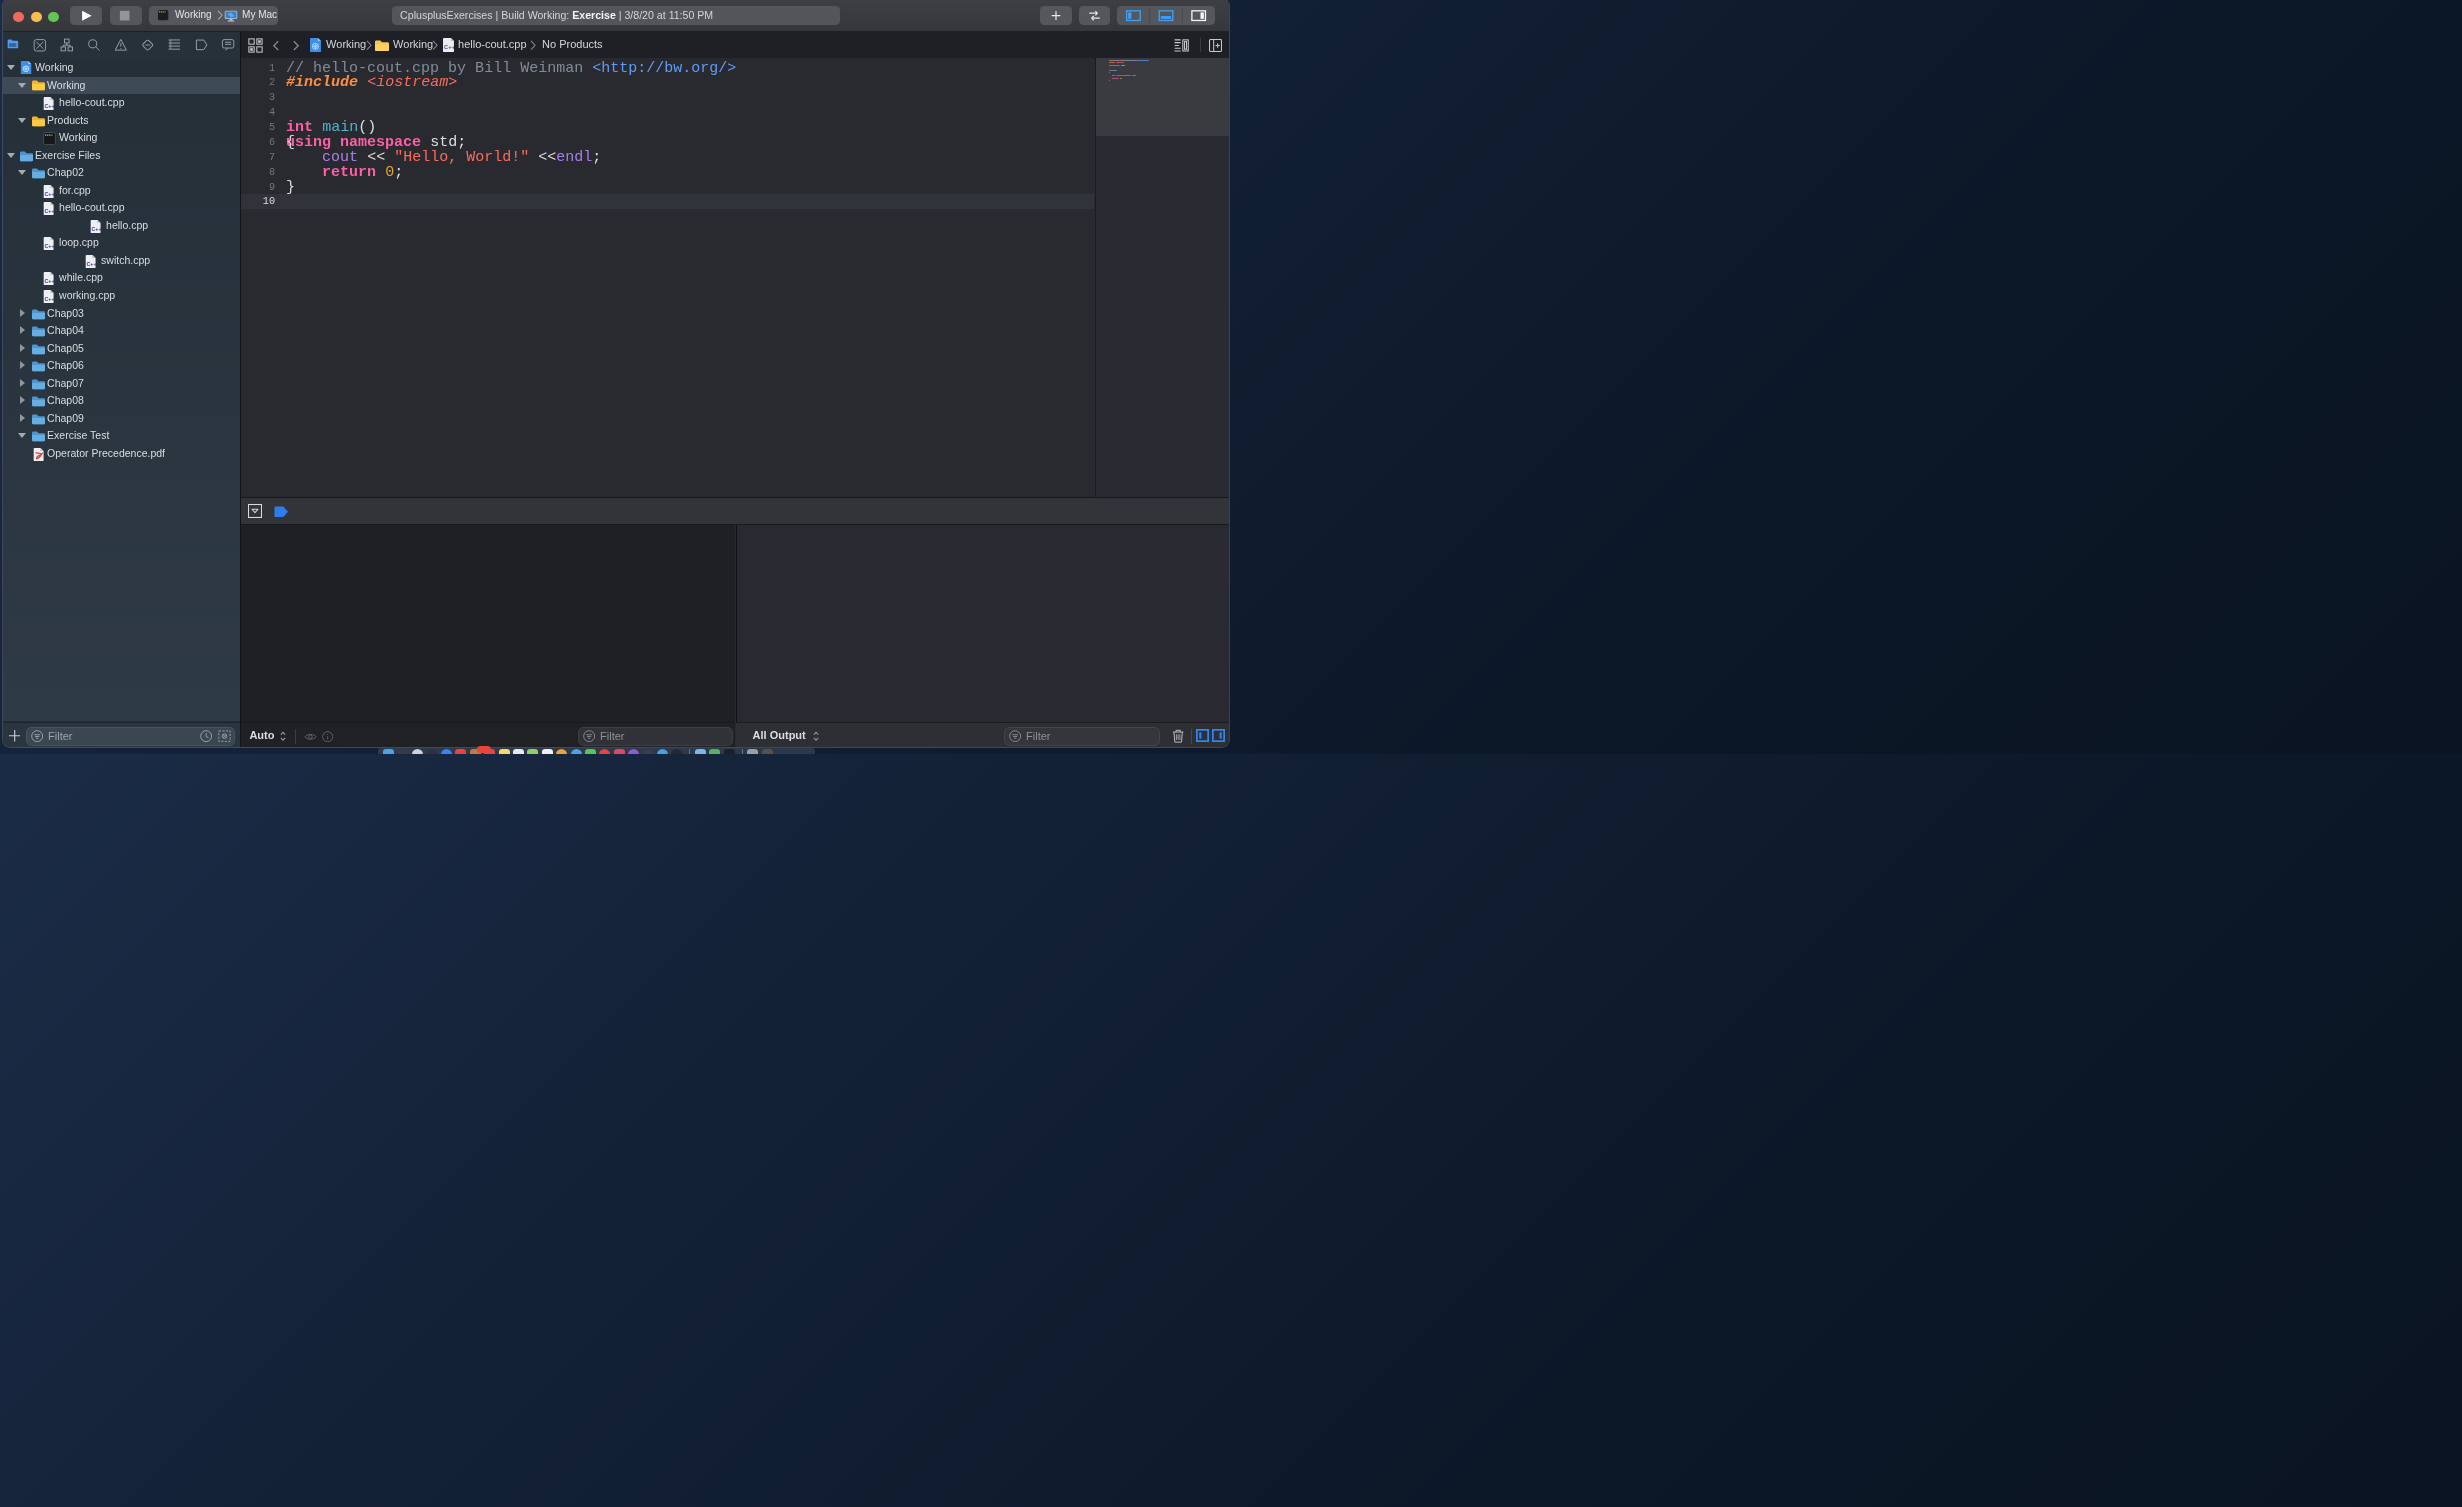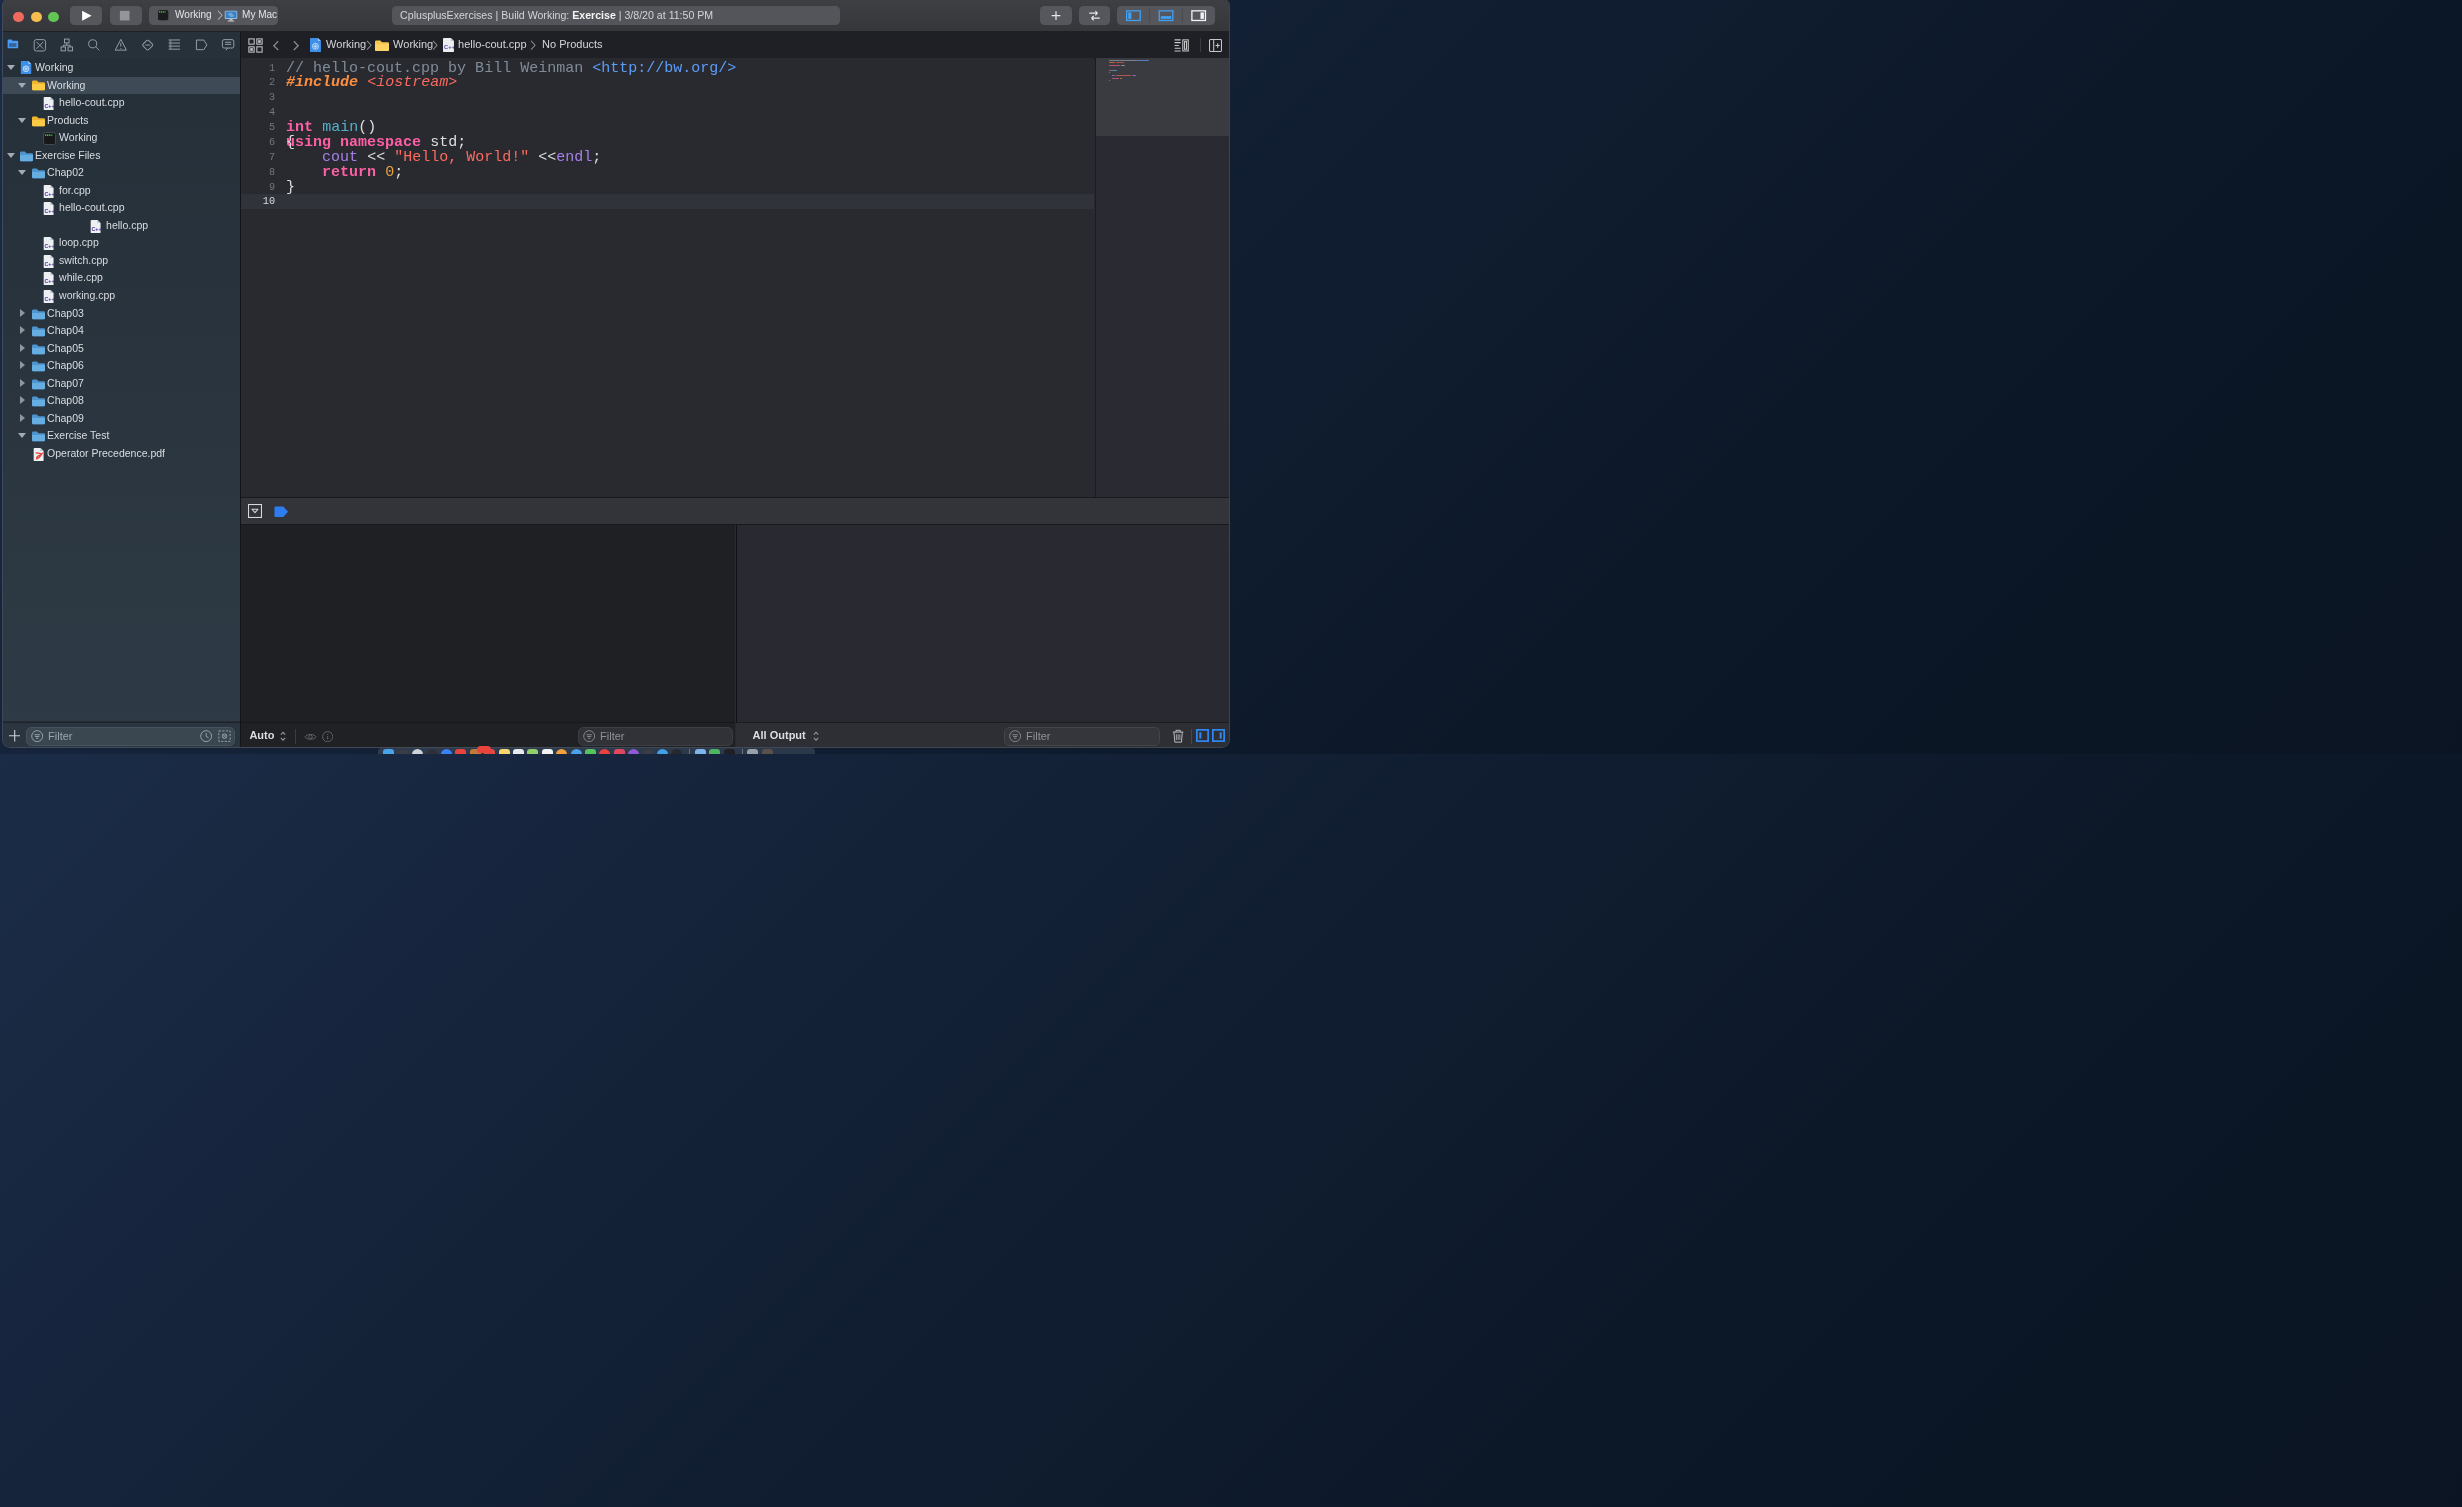--- a/index.html
+++ b/index.html
@@ -334,21 +334,21 @@
           <use href="#cpp"></use>
         </svg>
         <span class="rtx" style="left:56px;">hello.cpp</span>
       </div>
     <div class="row" style="top:176px;">
         <svg class="ric" style="left:40px;" width="13" height="13" viewBox="0 0 15 15">
           <use href="#cpp"></use>
         </svg>
         <span class="rtx" style="left:56px;">loop.cpp</span>
       </div>
-    <div class="row" style="top:194px;">
+    <div class="row" style="top:194px;margin-left:42px;">
         <svg class="ric" style="left:40px;" width="13" height="13" viewBox="0 0 15 15">
           <use href="#cpp"></use>
         </svg>
         <span class="rtx" style="left:56px;">switch.cpp</span>
       </div>
     <div class="row" style="top:211px;">
         <svg class="ric" style="left:40px;" width="13" height="13" viewBox="0 0 15 15">
           <use href="#cpp"></use>
         </svg>
         <span class="rtx" style="left:56px;">while.cpp</span>

